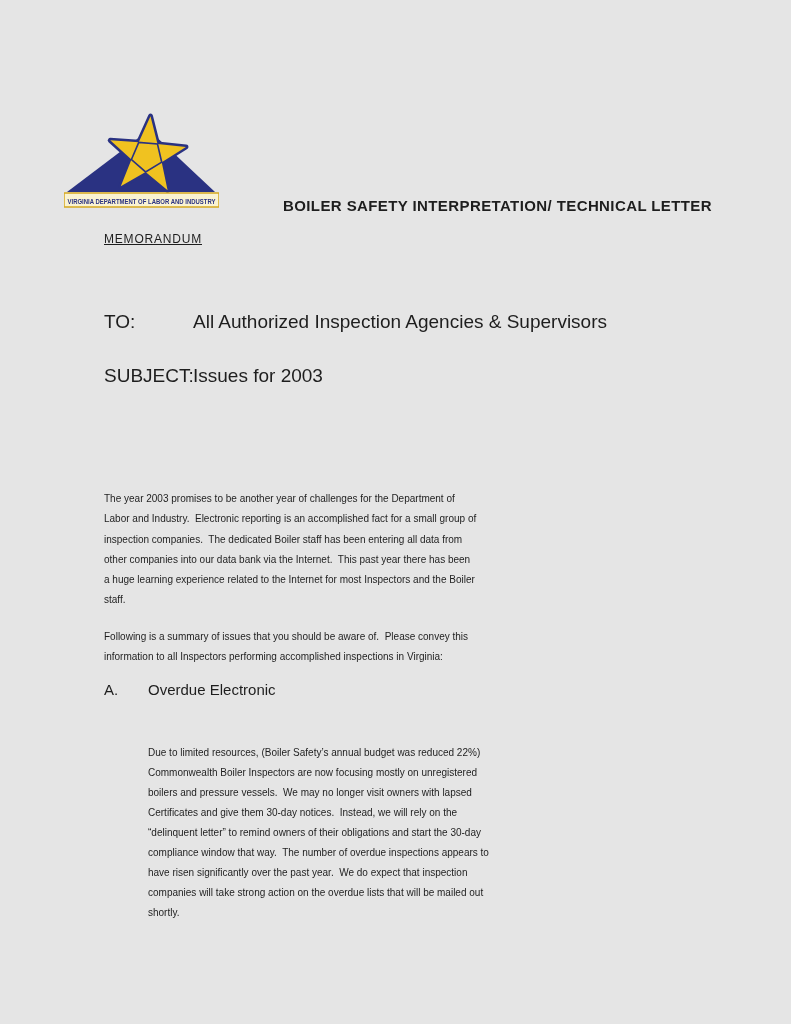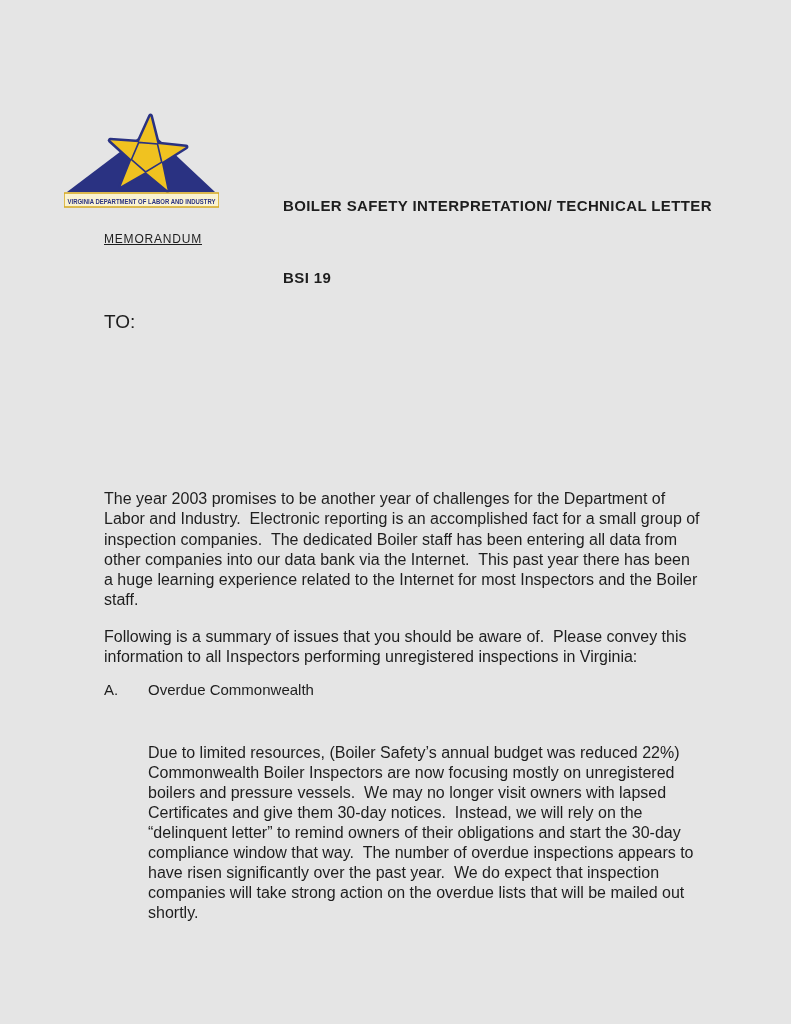--- a/index.html
+++ b/index.html
@@ -60,21 +60,21 @@
   }
   .field-label {
     flex: 0 0 89px;
     width: 89px;
   }
   .field-value {
     white-space: pre-wrap;
   }
   .para {
     position: absolute;
-    font-size: 16px;
+    font-size: 10px;
     white-space: pre-wrap;
   }
   .para-1 {
     left: 104px;
     top: 489px;
     width: 625px;
     line-height: 20.3px;
   }
   .para-2 {
     left: 104px;
@@ -114,46 +114,50 @@
         <path d="M83,10 L92.4,37.1 L121,37.6 L98.2,54.9 L106.5,82.4 L83,66 L59.5,82.4 L67.8,54.9 L45,37.6 L73.6,37.1 Z" fill="#f0c220"></path>
         <path d="M73.6,37.1 L67.8,54.9 L83,66 L98.2,54.9 L92.4,37.1 Z" fill="none" stroke="#2a3282" stroke-width="1.6"></path>
       </g>
       <rect x="0" y="87" width="155" height="14" stroke="#d5a821" stroke-width="1.5" fill="#faf3d2"></rect>
       <text x="77.5" y="97.5" text-anchor="middle" font-size="7.4" font-weight="bold" font-family="Liberation Sans, sans-serif" textLength="148" lengthAdjust="spacingAndGlyphs" fill="#2a3282">VIRGINIA DEPARTMENT OF LABOR AND INDUSTRY</text>
     </svg>
   </div>
 
   <div class="doc-title">
     <div>BOILER SAFETY INTERPRETATION/ TECHNICAL LETTER</div>
-    <div>BSI 19</div>
   </div>
 
   <div class="memo-heading">MEMORANDUM</div>
 
   <div class="fields">
     <div class="field-row">
       <div class="field-label">TO:</div>
+      <div class="field-value">All Authorized Inspection Agencies &amp; Supervisors</div>
     </div>
     <div class="field-row">
+    </div>
+    <div class="field-row">
+      <div class="field-label">SUBJECT:</div>
+      <div class="field-value">Issues for 2003</div>
     </div>
   </div>
 
   <div class="para para-1">The year 2003 promises to be another year of challenges for the Department of
 Labor and Industry.  Electronic reporting is an accomplished fact for a small group of
 inspection companies.  The dedicated Boiler staff has been entering all data from
 other companies into our data bank via the Internet.  This past year there has been
 a huge learning experience related to the Internet for most Inspectors and the Boiler
 staff.</div>
 
   <div class="para para-2">Following is a summary of issues that you should be aware of.  Please convey this
-information to all Inspectors performing unregistered inspections in Virginia:</div>
+information to all Inspectors performing accomplished inspections in Virginia:</div>
 
   <div class="section-a-heading">
     <div class="section-marker">A.</div>
-    <div>Overdue Commonwealth</div>
+    <div>Overdue Electronic</div>
   </div>
 
   <div class="para para-a">Due to limited resources, (Boiler Safety’s annual budget was reduced 22%)
 Commonwealth Boiler Inspectors are now focusing mostly on unregistered
 boilers and pressure vessels.  We may no longer visit owners with lapsed
 Certificates and give them 30-day notices.  Instead, we will rely on the
 “delinquent letter” to remind owners of their obligations and start the 30-day
 compliance window that way.  The number of overdue inspections appears to
 have risen significantly over the past year.  We do expect that inspection
 companies will take strong action on the overdue lists that will be mailed out

